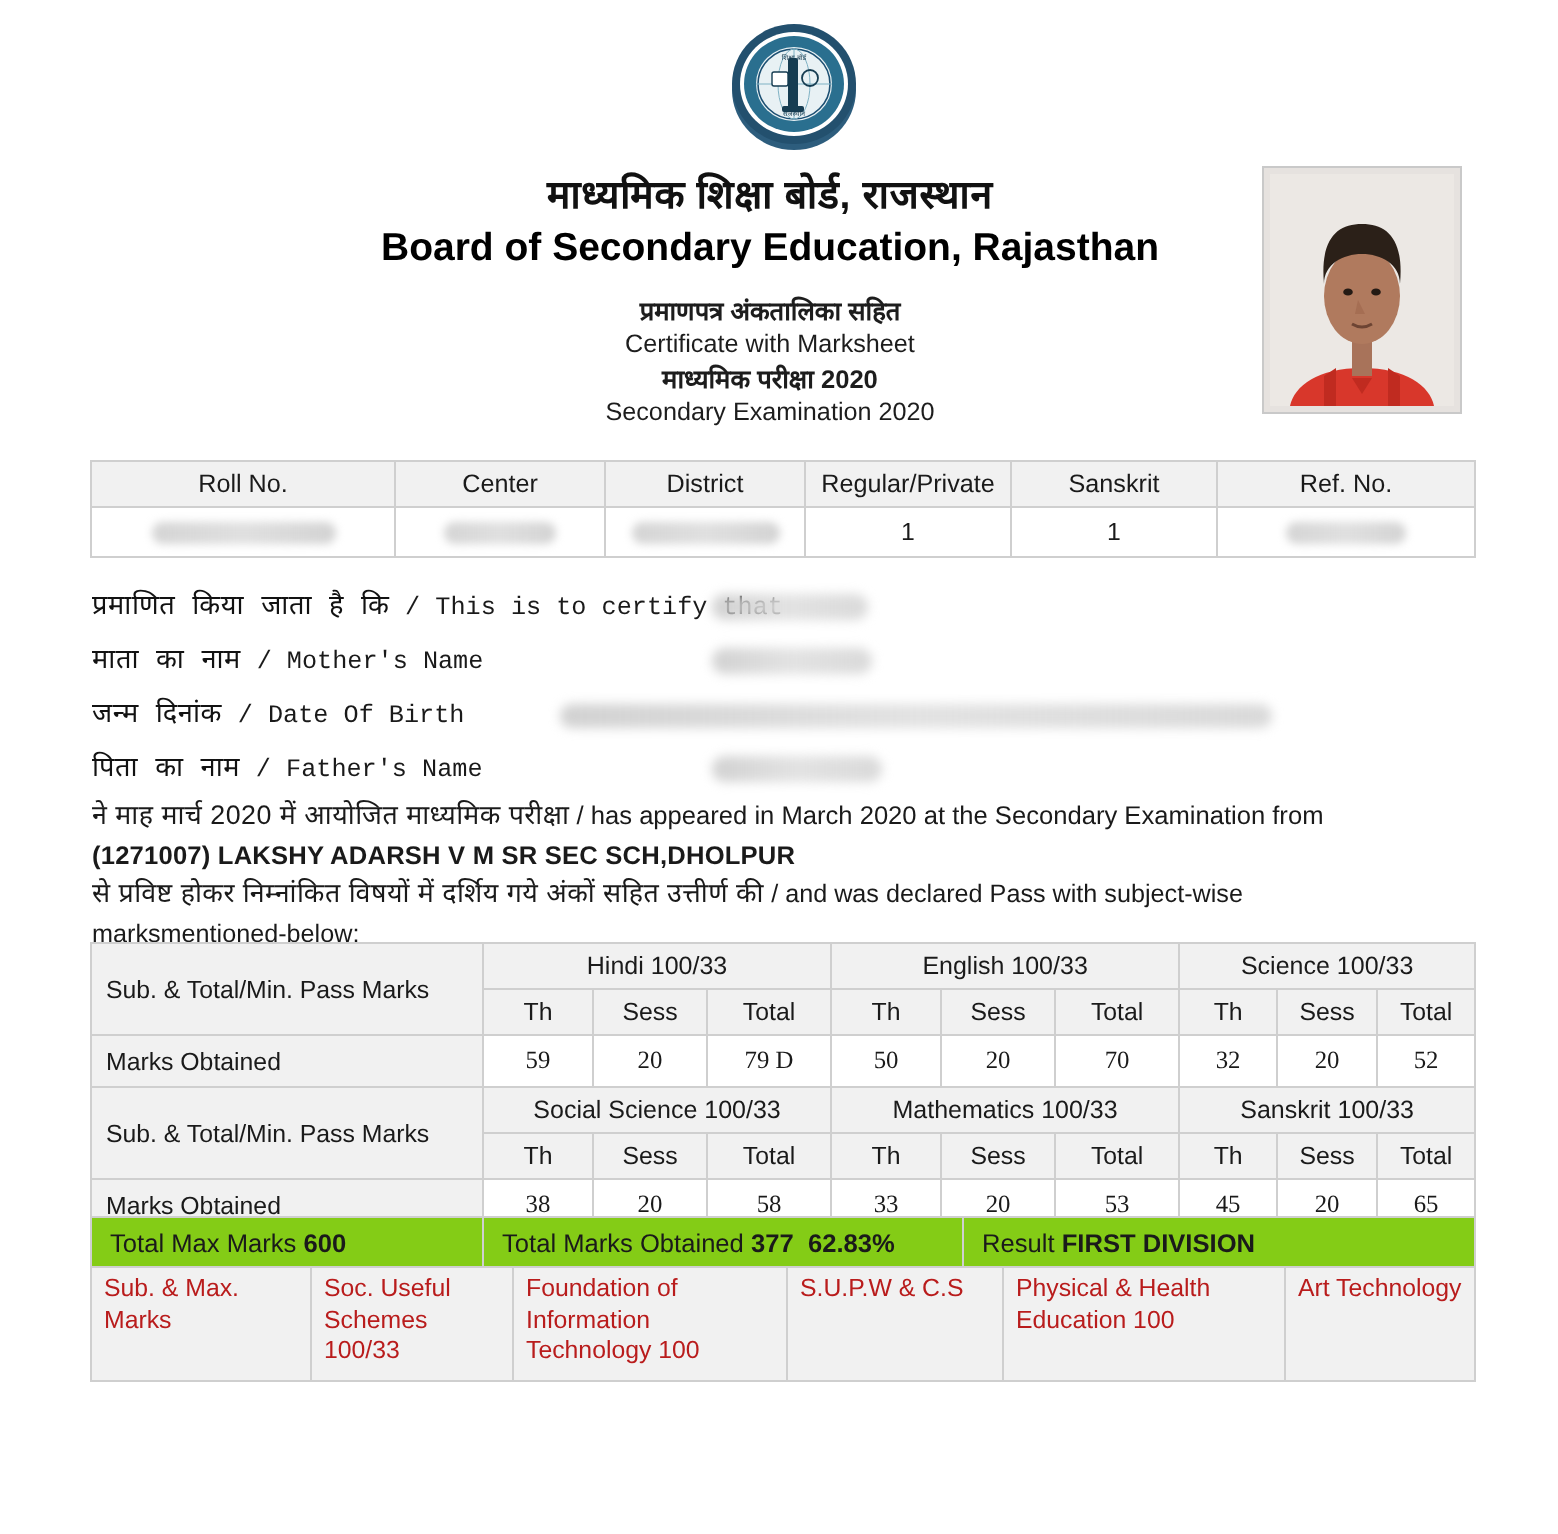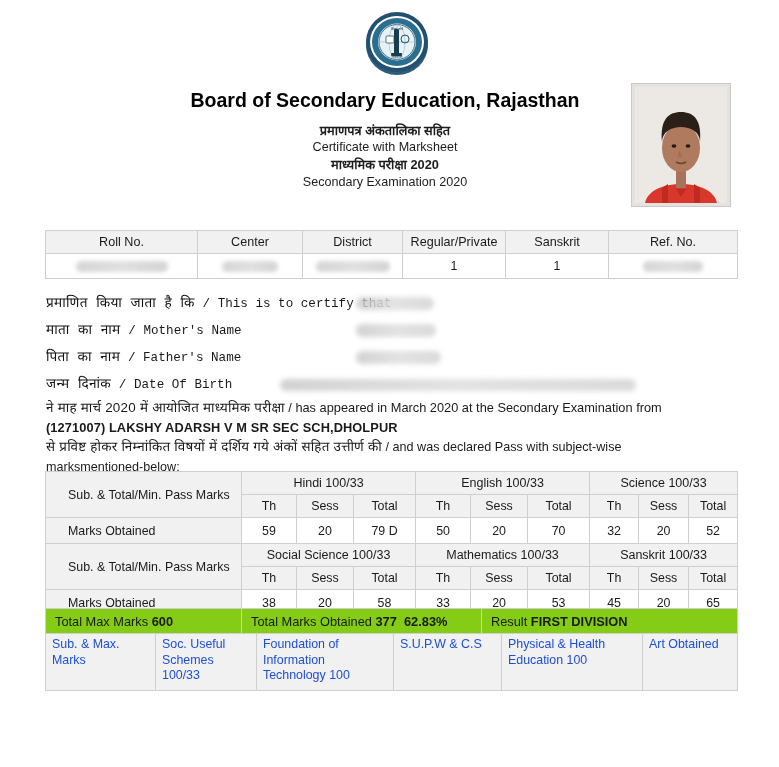--- a/index.html
+++ b/index.html
@@ -192,33 +192,33 @@
     border: 1px solid #cfcfcf;
     padding: 0 4px;
     font-weight: normal;
     color: #1a1a1a;
     text-align: center;
     height: 22px;
   }
   .marks-table .lab {
     text-align: left;
     background: #f1f1f1;
-    padding-left: 22px;
+    padding-left: 7px;
     line-height: 16px;
     font-size: 12.4px;
   }
   .marks-table .subj {
     background: #f1f1f1;
     font-size: 12.5px;
   }
   .marks-table .colhead {
     background: #f1f1f1;
     font-size: 12.4px;
   }
-  .marks-table .val { background: #fff; height: 25px; }
+  .marks-table .val { background: #fff; height: 25px; font-family: Liberation Serif, serif; }
 
   .summary-table {
     position: absolute;
     left: 45px;
     top: 608px;
     width: 692px;
     border-collapse: collapse;
     table-layout: fixed;
     font-size: 12.8px;
   }
@@ -237,21 +237,21 @@
     top: 633px;
     width: 692px;
     border-collapse: collapse;
     table-layout: fixed;
     font-size: 12.4px;
   }
   .extra-table td {
     border: 1px solid #cfcfcf;
     padding: 3px 6px;
     vertical-align: top;
-    color: #1d4ed8;
+    color: #b91c1c;
   }
   .extra-table .head {
     background: #f1f1f1;
     height: 50px;
     line-height: 15.5px;
     text-align: left;
   }
   .extra-table .rowlab {
     background: #f1f1f1;
     text-align: left;
@@ -297,20 +297,21 @@
         <rect x="36" y="21" width="5" height="26" rx="1" fill="#163d52"></rect>
         <rect x="33" y="45" width="11" height="3" rx="1" fill="#163d52"></rect>
         <rect x="28" y="28" width="8" height="7" rx="1" fill="#ffffff" stroke="#163d52" stroke-width="0.7"></rect>
         <circle cx="47" cy="31" r="4" fill="none" stroke="#163d52" stroke-width="0.9"></circle>
         <text x="39" y="22" font-size="3.4" fill="#16394d" text-anchor="middle" font-family="DejaVu Sans, sans-serif">शिक्षा बोर्ड</text>
         <text x="39" y="50" font-size="3.4" fill="#16394d" text-anchor="middle" font-family="DejaVu Sans, sans-serif">राजस्थान</text>
       </svg>
     </div>
 
     <div class="title-block">
+      <div class="t-hindi-main">माध्यमिक शिक्षा बोर्ड, राजस्थान</div>
       <div class="t-eng-main">Board of Secondary Education, Rajasthan</div>
       <div class="subs">
         <div class="t-sub hin">प्रमाणपत्र अंकतालिका सहित</div>
         <div class="t-sub">Certificate with Marksheet</div>
         <div class="t-sub hin">माध्यमिक परीक्षा  2020</div>
         <div class="t-sub">Secondary Examination 2020</div>
       </div>
     </div>
 
     <div class="photo">
@@ -371,29 +372,29 @@
       <span class="c-value" style="left:310px"><span class="redact-line rl-name"></span></span>
     </div>
 
     <div class="c-row">
       <span class="c-label-hin">माता का नाम</span>
       <span class="c-label-eng">/ Mother's Name</span>
       <span class="c-value" style="left:310px"><span class="redact-line rl-mother"></span></span>
     </div>
 
     <div class="c-row">
+      <span class="c-label-hin">जन्म दिनांक</span>
+      <span class="c-label-eng">/ Date Of Birth</span>
+      <span class="c-value" style="left:234px"><span class="redact-line rl-dob"></span></span>
+    </div>
+
+    <div class="c-row">
       <span class="c-label-hin">पिता का नाम</span>
       <span class="c-label-eng">/ Father's Name</span>
       <span class="c-value" style="left:310px"><span class="redact-line rl-father"></span></span>
-    </div>
-
-    <div class="c-row">
-      <span class="c-label-hin">जन्म दिनांक</span>
-      <span class="c-label-eng">/ Date Of Birth</span>
-      <span class="c-value" style="left:234px"><span class="redact-line rl-dob"></span></span>
     </div>
   </div>
 
   <div class="para">
     <div>
       <span class="hin">ने माह मार्च 2020 में आयोजित माध्यमिक परीक्षा</span>
       <span>/ has appeared in March 2020 at the Secondary Examination from</span>
     </div>
     <div class="school">(1271007) LAKSHY ADARSH V M SR SEC SCH,DHOLPUR</div>
     <div>
@@ -504,19 +505,19 @@
         <col style="width:141px">
         <col style="width:95px">
     </colgroup>
     <tbody>
       <tr>
         <td class="head">Sub. &amp; Max. Marks</td>
         <td class="head">Soc. Useful Schemes 100/33</td>
         <td class="head">Foundation of Information Technology 100</td>
         <td class="head">S.U.P.W &amp; C.S</td>
         <td class="head">Physical &amp; Health Education 100</td>
-        <td class="head">Art Obtained</td>
+        <td class="head">Art Technology</td>
       </tr>
     </tbody>
   </table>
 
 
 </div>
 
 </body></html>

